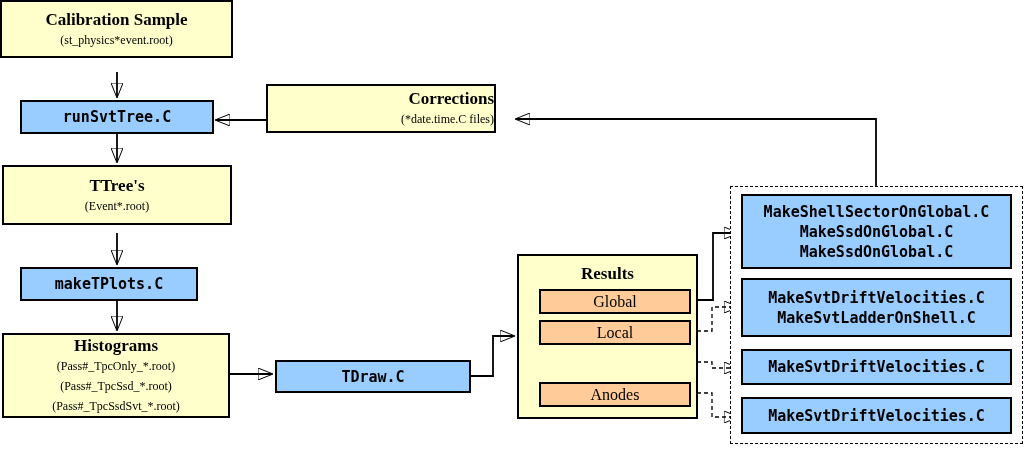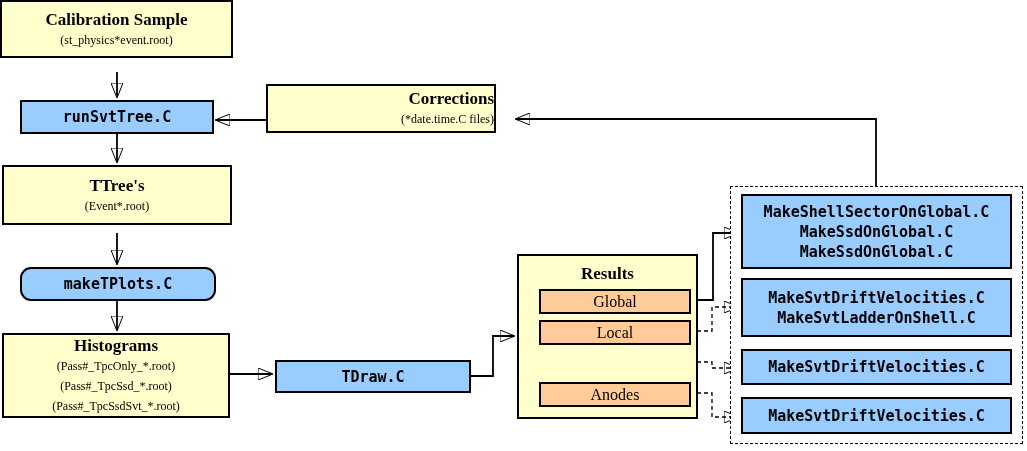--- a/index.html
+++ b/index.html
@@ -29,21 +29,21 @@
     font-family: "DejaVu Sans Mono", monospace;
     font-weight: bold;
     font-size: 15px;
     line-height: 20px;
   }
   
   #calibration { left: 0px;   top: 0px;   width: 233px; height: 58px; }
   #runsvttree  { left: 20px;  top: 100px; width: 194px; height: 34px; }
   #corrections { left: 266px; top: 84px;  width: 230px; height: 49px; align-items: flex-end; }
   #ttrees      { left: 2px;   top: 165px; width: 230px; height: 60px; }
-  #maketplots  { left: 20px;  top: 267px; width: 196px; height: 34px; border-radius: 11px; }
+  #maketplots  { left: 20px;  top: 267px; width: 178px; height: 34px; }
   #histograms  { left: 2px;   top: 333px; width: 228px; height: 85px; }
   #tdraw       { left: 275px; top: 360px; width: 196px; height: 33px; }
   #results     { left: 517px; top: 254px; width: 181px; height: 165px;
                  justify-content: flex-start; }
   #results .results-title { font-weight: bold; font-size: 17px; margin-top: 8px; }
   .result-item {
     position: absolute;
     left: 20px; width: 152px; height: 25px;
     font-size: 16px;
   }

